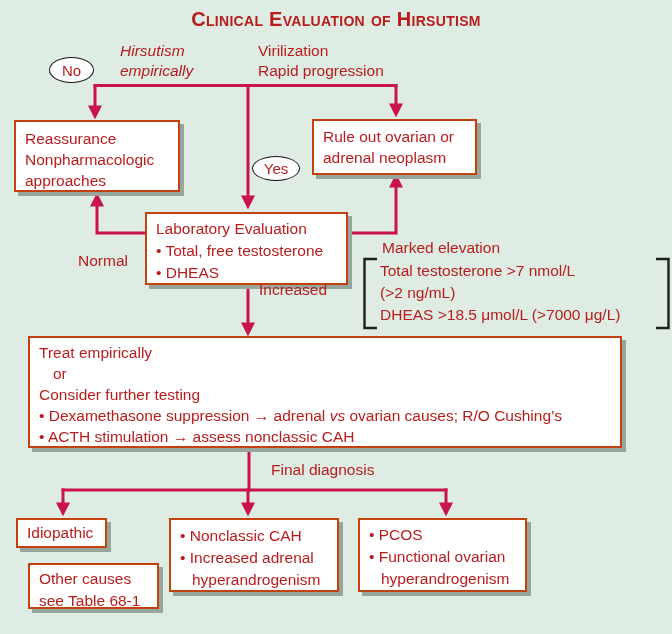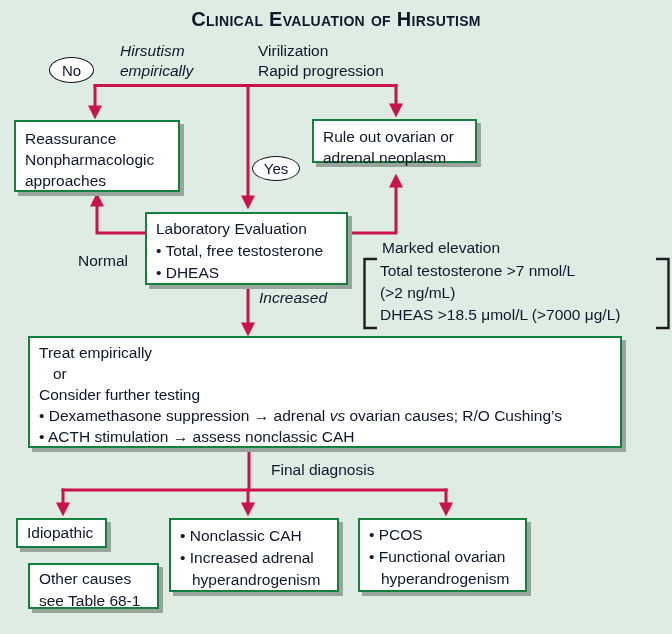--- a/index.html
+++ b/index.html
@@ -1,37 +1,37 @@
 <!DOCTYPE html>
 <html><head>
 <meta charset="utf-8">
 <style>
   html,body{margin:0;padding:0;}
   body{font-family:"Liberation Sans", sans-serif;}
   #stage{
     position:relative;width:672px;height:634px;
-    background:#dfece4;overflow:hidden;color:#0f172a;
+    background:#dfece4;overflow:hidden;color:#b91c1c;
   }
   #flow-svg{position:absolute;left:0;top:0;pointer-events:none;}
   .flow{stroke:#c9134a;stroke-width:3;fill:none;}
   .ah{fill:#c9134a;}
   .bracket{stroke:#1f1f1f;stroke-width:2.4;fill:none;}
   .title{
     position:absolute;top:8px;left:0;width:672px;text-align:center;
     font-weight:bold;font-size:20px;letter-spacing:.3px;
     font-variant:small-caps;
   }
   .lbl{position:absolute;font-size:15.5px;line-height:20px;white-space:nowrap;}
   .oval{
     position:absolute;background:#fff;border:1.7px solid #141414;border-radius:50%;
     display:flex;align-items:center;justify-content:center;
     font-size:15px;box-sizing:border-box;
   }
   .box{
-    position:absolute;background:#fff;border:2px solid #15803d;
+    position:absolute;background:#fff;border:2px solid #c2410c;
     box-shadow:4px 4px 0 #97a59b;box-sizing:border-box;
     font-size:15.5px;line-height:21px;padding:5px 6px 2px 9px;
   }
   .box div{white-space:nowrap;}
   .indent{padding-left:14px;}
   .hang{padding-left:12px;}
   .crit{position:absolute;font-size:15.5px;line-height:22px;white-space:nowrap;}
   .it{font-style:italic;}
 </style>
 </head>
@@ -84,21 +84,21 @@
   <div class="oval" style="left:252px;top:156px;width:48px;height:25px;">
     <span>Yes</span>
   </div>
 
   <div class="box" style="left:14px;top:120px;width:166px;height:72px;padding-top:6px;">
     <div>Reassurance</div>
     <div>Nonpharmacologic</div>
     <div>approaches</div>
   </div>
 
-  <div class="box" style="left:312px;top:119px;width:165px;height:44px;">
+  <div class="box" style="left:312px;top:119px;width:165px;height:56px;">
     <div>Rule out ovarian or</div>
     <div>adrenal neoplasm</div>
   </div>
 
   <div class="box" style="left:28px;top:336px;width:594px;height:112px;padding-top:4px;">
     <div>Treat empirically</div>
     <div class="indent">or</div>
     <div>Consider further testing</div>
     <div><span>• Dexamethasone suppression → adrenal </span><span class="it">vs</span><span> ovarian causes; R/O Cushing’s</span></div>
     <div>• ACTH stimulation → assess nonclassic CAH</div>
@@ -125,21 +125,21 @@
     <div class="hang">hyperandrogenism</div>
   </div>
 
   <div class="box" style="left:358px;top:518px;width:169px;height:74px;line-height:22px;padding-top:4px;">
     <div>• PCOS</div>
     <div>• Functional ovarian</div>
     <div class="hang">hyperandrogenism</div>
   </div>
 
   <div class="lbl" style="left:78px;top:251px;">Normal</div>
-  <div class="lbl" style="left:259px;top:288px;font-style:italic;">Increased</div>
+  <div class="lbl" style="left:259px;top:280px;">Increased</div>
   <div class="lbl" style="left:382px;top:238px;">Marked elevation</div>
   <div class="lbl" style="left:271px;top:460px;">Final diagnosis</div>
 
   <div class="crit" style="left:380px;top:260px;">
     <div>Total testosterone &gt;7 nmol/L</div>
     <div>(&gt;2 ng/mL)</div>
     <div>DHEAS &gt;18.5 μmol/L (&gt;7000 μg/L)</div>
   </div>
 
 </div>

